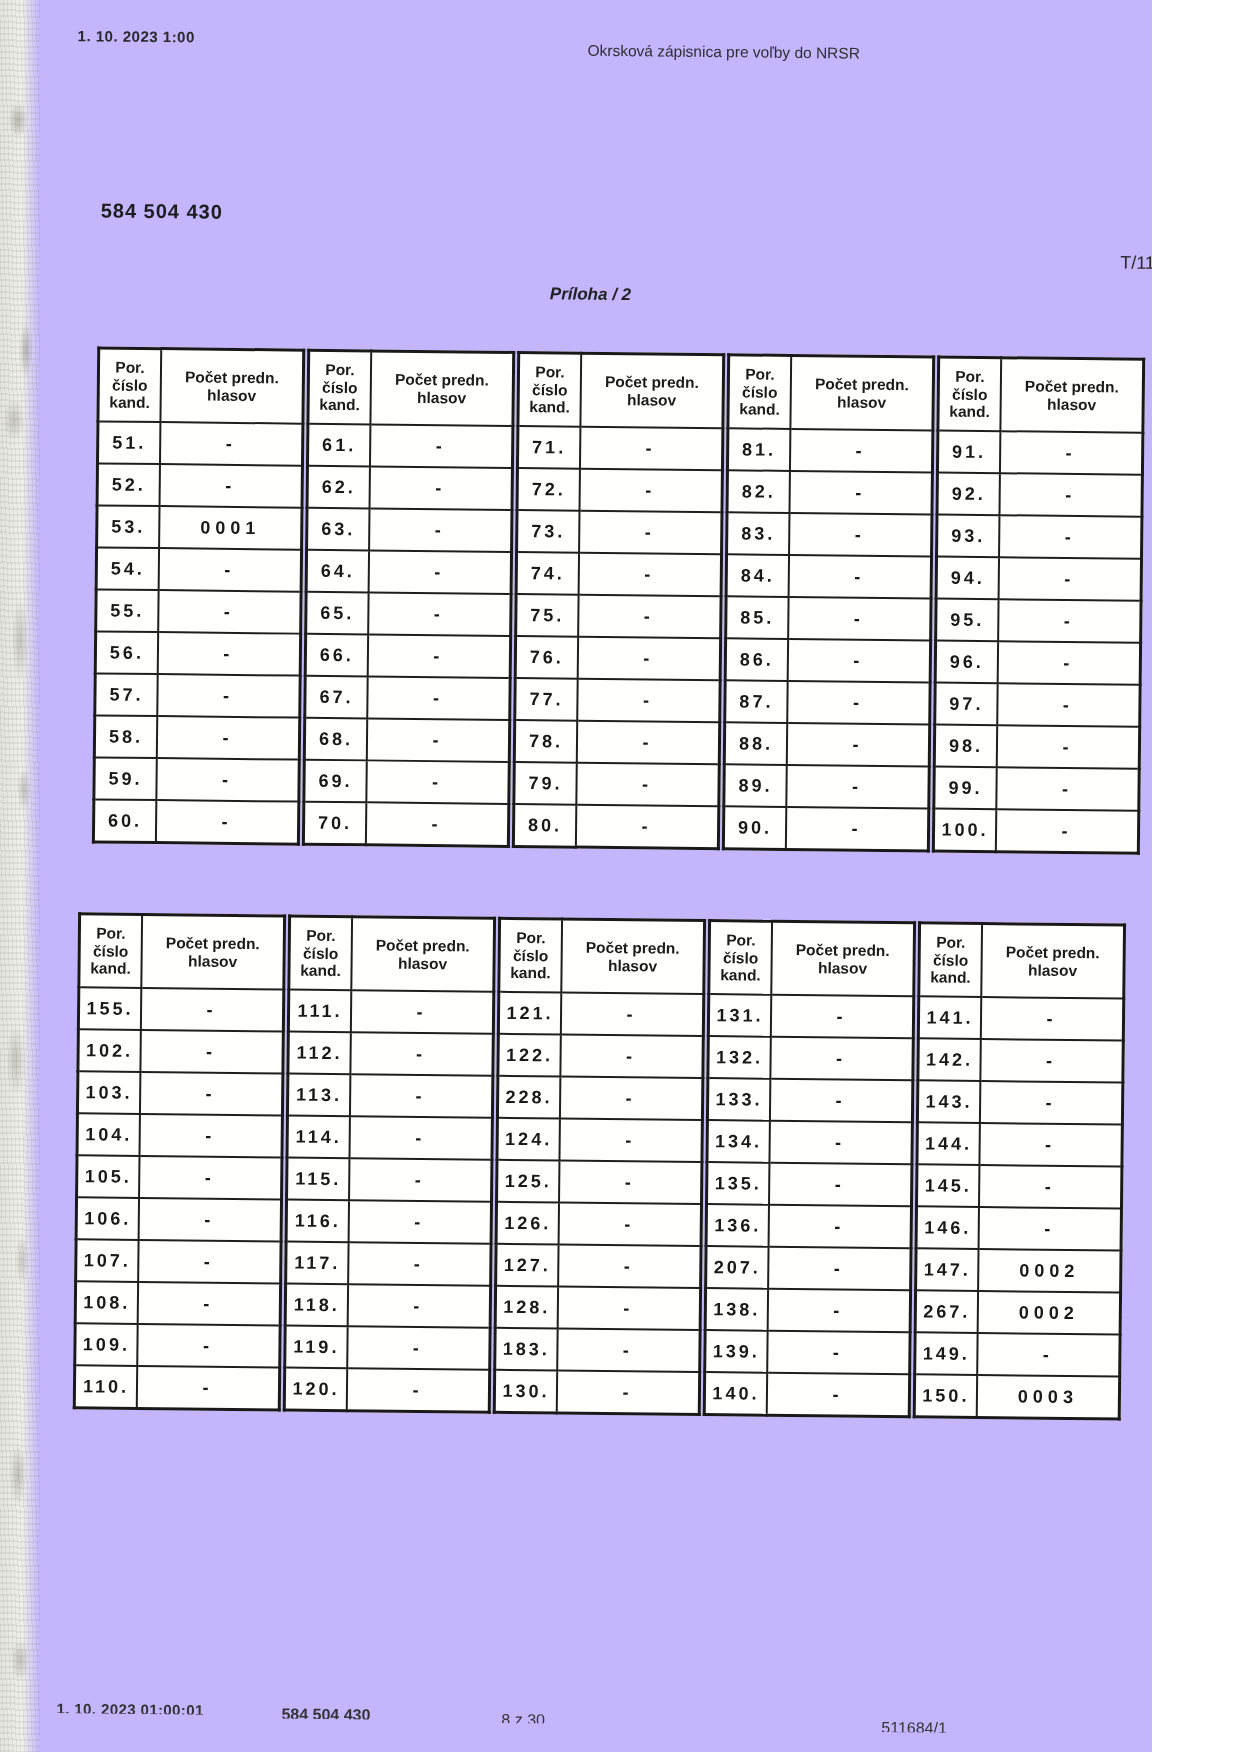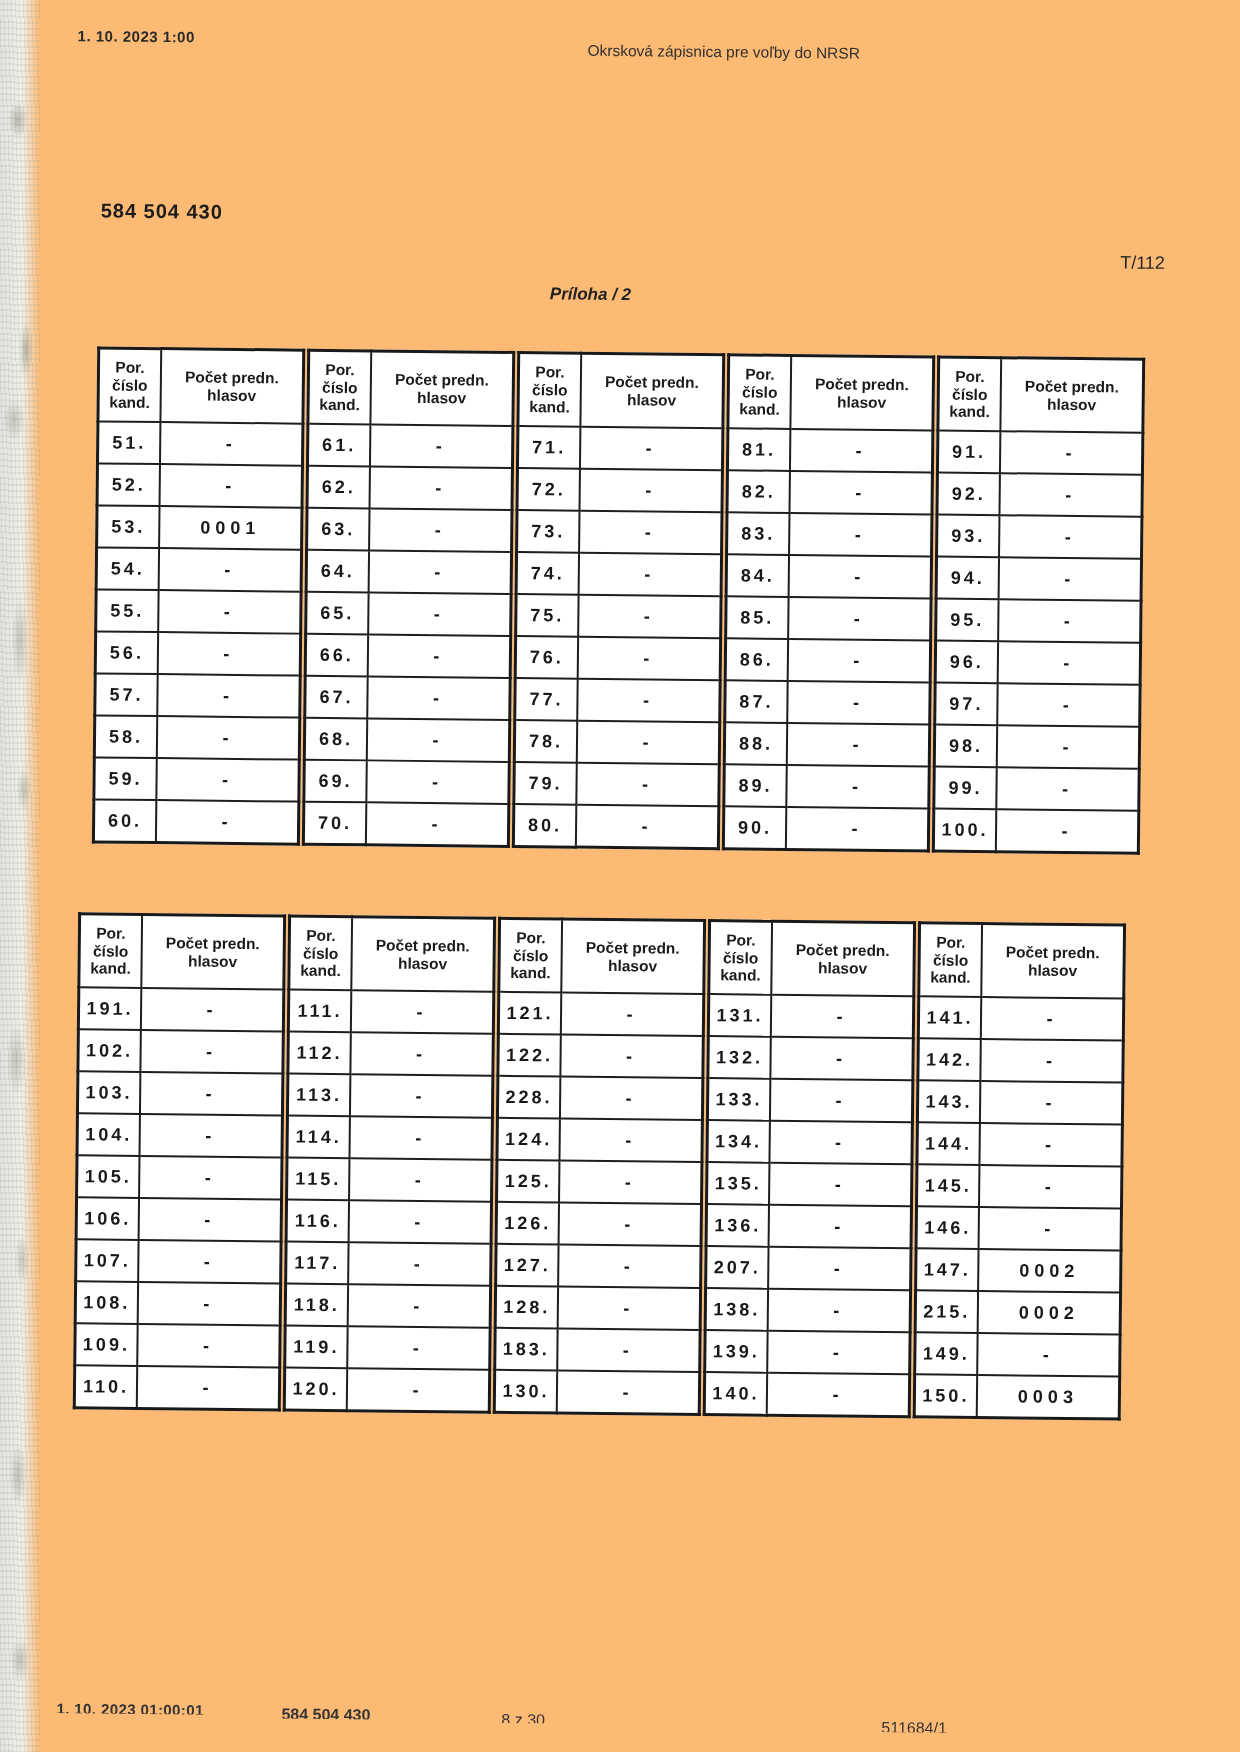--- a/index.html
+++ b/index.html
@@ -1,20 +1,20 @@
 <!DOCTYPE html>
 <html><head>
 <meta charset="utf-8">
 <style>
   html,body { margin:0; padding:0; }
   .page {
     position: relative;
-    width: 1240px;
+    width: 1152px;
     height: 1752px;
-    background: #fdba74;
+    background: #c4b5fd;
     overflow: hidden;
     font-family: "Liberation Sans", sans-serif;
     color: #1d1d1d;
   }
   
   .scan-edge {
     position: absolute;
     left: 0; top: 0;
     width: 40px; height: 100%;
     background:
@@ -383,21 +383,21 @@
                 <div>kand.</div>
               </th>
               <th class="h-val">
                 <div>Počet predn.</div>
                 <div>hlasov</div>
               </th>
             </tr>
           </thead>
           <tbody>
             <tr>
-              <td class="c-num">191.</td>
+              <td class="c-num">155.</td>
               <td class="c-val">-</td>
             </tr>
             <tr>
               <td class="c-num">102.</td>
               <td class="c-val">-</td>
             </tr>
             <tr>
               <td class="c-num">103.</td>
               <td class="c-val">-</td>
             </tr>
@@ -639,21 +639,21 @@
             </tr>
             <tr>
               <td class="c-num">146.</td>
               <td class="c-val">-</td>
             </tr>
             <tr>
               <td class="c-num">147.</td>
               <td class="c-val">0002</td>
             </tr>
             <tr>
-              <td class="c-num">215.</td>
+              <td class="c-num">267.</td>
               <td class="c-val">0002</td>
             </tr>
             <tr>
               <td class="c-num">149.</td>
               <td class="c-val">-</td>
             </tr>
             <tr>
               <td class="c-num">150.</td>
               <td class="c-val">0003</td>
             </tr>

